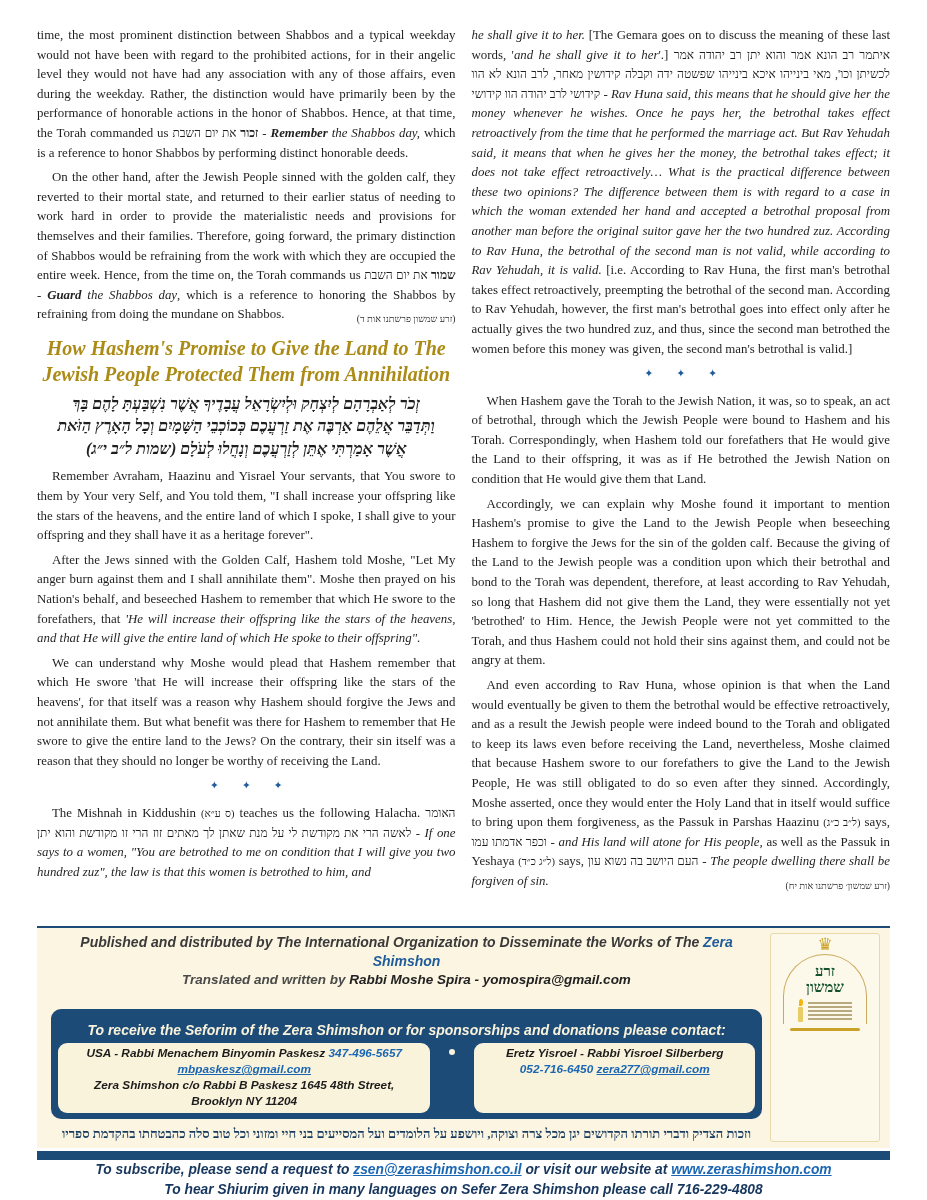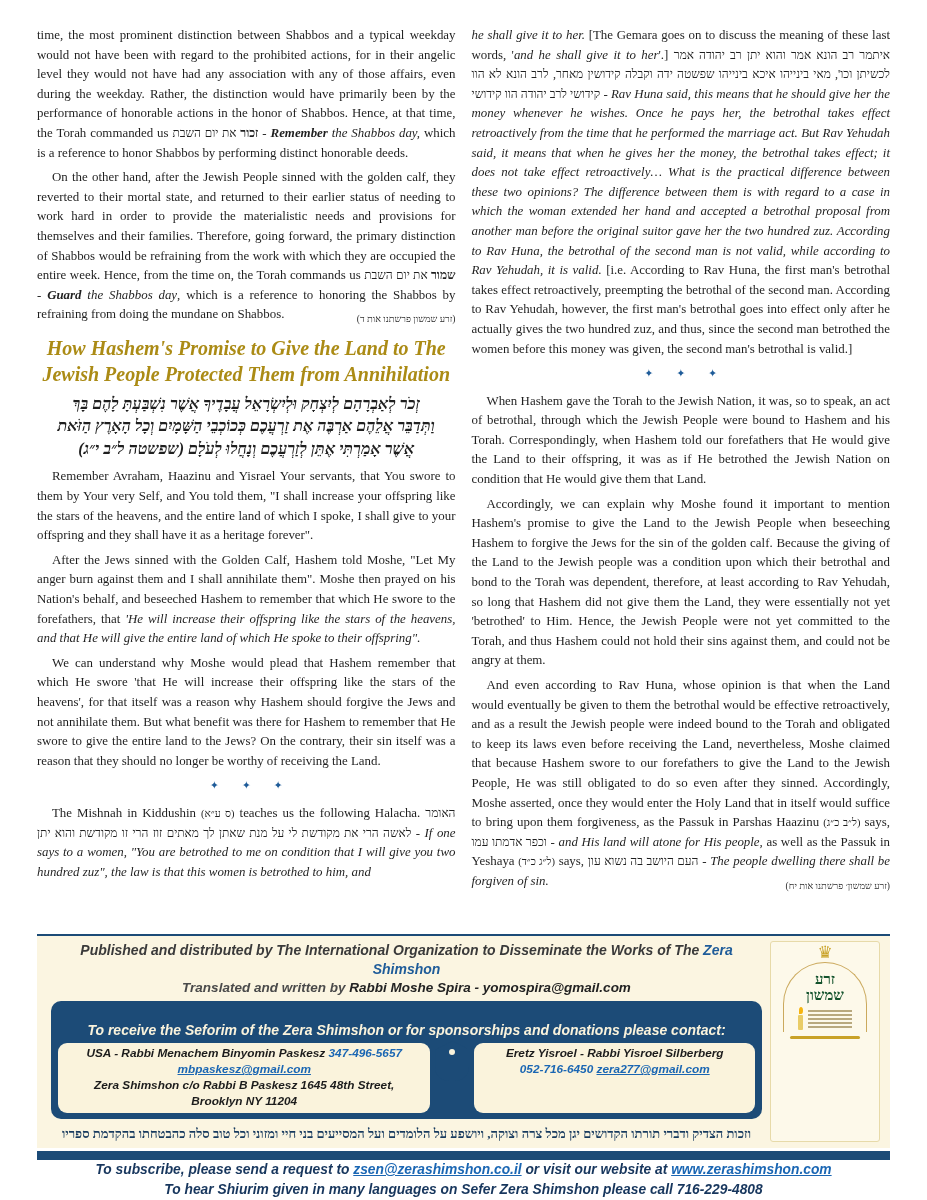--- a/index.html
+++ b/index.html
@@ -20,23 +20,23 @@
   .verse{direction:rtl;text-align:center;font-weight:bold;font-size:16px;line-height:22.5px;margin:0 0 7px;font-style:italic;}
   .divider{text-align:center;color:#1F5C99;font-size:11px;word-spacing:20px;margin:3px 0 8px;text-indent:0;}
   
   .footer{box-sizing:border-box;}
   .cream{margin:0 37px;background:#FBF5E1;border-top:2px solid #1C4B77;display:flex;gap:8px;
          padding:5px 10px 6px 14px;}
   .fl{flex:1;min-width:0;}
   .sans-it{font-family:"Liberation Sans", sans-serif;font-style:italic;font-weight:bold;}
   .pub-line{text-align:center;font-size:14px;color:#3a3a3a;line-height:19px;font-style:italic;}
   .brand{color:#1F5C99;}
-  .trans-line{text-align:center;font-size:13.5px;color:#4a4a4a;line-height:18px;margin-bottom:4px;}
+  .trans-line{text-align:center;font-size:13.5px;color:#4a4a4a;line-height:18px;margin-bottom:20px;}
   .tname{color:#222;}
-  .contact-box{background:#1C4B77;border-radius:10px;padding:20px 7px 6px;}
+  .contact-box{background:#1C4B77;border-radius:10px;padding:12px 7px 6px;}
   .contact-header{text-align:center;color:#FAF3DC;font-size:14px;line-height:18px;margin-bottom:4px;}
   .contact-row{display:flex;align-items:stretch;}
   .ccard{background:#FAF3DC;border-radius:9px;padding:2px 9px 4px;color:#1c1c1c;font-size:11.8px;
          line-height:16px;text-align:center;}
   .ccard.usa{flex:1.35;}
   .ccard.isr{flex:1;}
   .phone{color:#1A66B3;}
   .link{color:#1A66B3;text-decoration:underline;cursor:pointer;}
   .orn{width:44px;position:relative;flex:0 0 44px;}
   .orn:before{content:"";position:absolute;left:50%;top:-2px;width:34px;height:40px;transform:translateX(-50%);
@@ -68,21 +68,21 @@
 
   <div class="main">
 
     <div class="col">
       <p class="flush"><span>time, the most prominent distinction between Shabbos and a typical weekday would not have been with regard to the prohibited actions, for in their angelic level they would not have had any association with any of those affairs, even during the weekday. Rather, the distinction would have primarily been by the performance of honorable actions in the honor of Shabbos. Hence, at that time, the Torah commanded us </span><span class="he b">זכור</span><span class="he"> את יום השבת</span><span> - </span><span class="b i">Remember</span><span class="i"> the Shabbos day,</span><span> which is a reference to honor Shabbos by performing distinct honorable deeds.</span></p>
       <p><span>On the other hand, after the Jewish People sinned with the golden calf, they reverted to their mortal state, and returned to their earlier status of needing to work hard in order to provide the materialistic needs and provisions for themselves and their families. Therefore, going forward, the primary distinction of Shabbos would be refraining from the work with which they are occupied the entire week. Hence, from the time on, the Torah commands us </span><span class="he b">שמור</span><span class="he"> את יום השבת</span><span> - </span><span class="b i">Guard</span><span class="i"> the Shabbos day</span><span>, which is a reference to honoring the Shabbos by refraining from doing the mundane on Shabbos.</span><span class="cite">(זרע שמשון פרשתנו אות ד)</span></p>
       <div class="heading">How Hashem's Promise to Give the Land to The Jewish People Protected Them from Annihilation</div>
       <div class="verse">
         <div>זְכֹר לְאַבְרָהָם לְיִצְחָק וּלְיִשְׂרָאֵל עֲבָדֶיךָ אֲשֶׁר נִשְׁבַּעְתָּ לָהֶם בָּךְ</div>
         <div>וַתְּדַבֵּר אֲלֵהֶם אַרְבֶּה אֶת זַרְעֲכֶם כְּכוֹכְבֵי הַשָּׁמָיִם וְכָל הָאָרֶץ הַזֹּאת</div>
-        <div>אֲשֶׁר אָמַרְתִּי אֶתֵּן לְזַרְעֲכֶם וְנָחֲלוּ לְעֹלָם (שפשטה ל״ב י״ג)</div>
+        <div>אֲשֶׁר אָמַרְתִּי אֶתֵּן לְזַרְעֲכֶם וְנָחֲלוּ לְעֹלָם (שמות ל״ב י״ג)</div>
       </div>
       <p><span>Remember Avraham, Haazinu and Yisrael Your servants, that You swore to them by Your very Self, and You told them, "I shall increase your offspring like the stars of the heavens, and the entire land of which I spoke, I shall give to your offspring and they shall have it as a heritage forever".</span></p>
       <p><span>After the Jews sinned with the Golden Calf, Hashem told Moshe, "Let My anger burn against them and I shall annihilate them". Moshe then prayed on his Nation's behalf, and beseeched Hashem to remember that which He swore to the forefathers, that </span><span class="i">'He will increase their offspring like the stars of the heavens, and that He will give the entire land of which He spoke to their offspring".</span></p>
       <p><span>We can understand why Moshe would plead that Hashem remember that which He swore 'that He will increase their offspring like the stars of the heavens', for that itself was a reason why Hashem should forgive the Jews and not annihilate them. But what benefit was there for Hashem to remember that He swore to give the entire land to the Jews? On the contrary, their sin itself was a reason that they should no longer be worthy of receiving the Land.</span></p>
       <div class="divider">✦ ✦ ✦</div>
       <p><span>The Mishnah in Kiddushin </span><span class="he sm">(ס ע״א)</span><span> teaches us the following Halacha. </span><span class="he">האומר לאשה הרי את מקודשת לי על מנת שאתן לך מאתים זוז הרי זו מקודשת והוא יתן</span><span> - </span><span class="i">If one says to a women, "You are betrothed to me on condition that I will give you two hundred zuz", the law is that this women is betrothed to him, and</span></p>
     </div>
 
     <div class="col">
       <p class="flush"><span class="i">he shall give it to her.</span><span> [The Gemara goes on to discuss the meaning of these last words, '</span><span class="i">and he shall give it to her</span><span>'.] </span><span class="he">איתמר רב הונא אמר והוא יתן רב יהודה אמר לכשיתן וכו', מאי בינייהו איכא בינייהו שפשטה ידה וקבלה קידושין מאחר, לרב הונא לא הוו קידושי לרב יהודה הוו קידושי</span><span> - </span><span class="i">Rav Huna said, this means that he should give her the money whenever he wishes. Once he pays her, the betrothal takes effect retroactively from the time that he performed the marriage act. But Rav Yehudah said, it means that when he gives her the money, the betrothal takes effect; it does not take effect retroactively… What is the practical difference between these two opinions? The difference between them is with regard to a case in which the woman extended her hand and accepted a betrothal proposal from another man before the original suitor gave her the two hundred zuz. According to Rav Huna, the betrothal of the second man is not valid, while according to Rav Yehudah, it is valid.</span><span> [i.e. According to Rav Huna, the first man's betrothal takes effect retroactively, preempting the betrothal of the second man. According to Rav Yehudah, however, the first man's betrothal goes into effect only after he actually gives the two hundred zuz, and thus, since the second man betrothed the women before this money was given, the second man's betrothal is valid.]</span></p>

